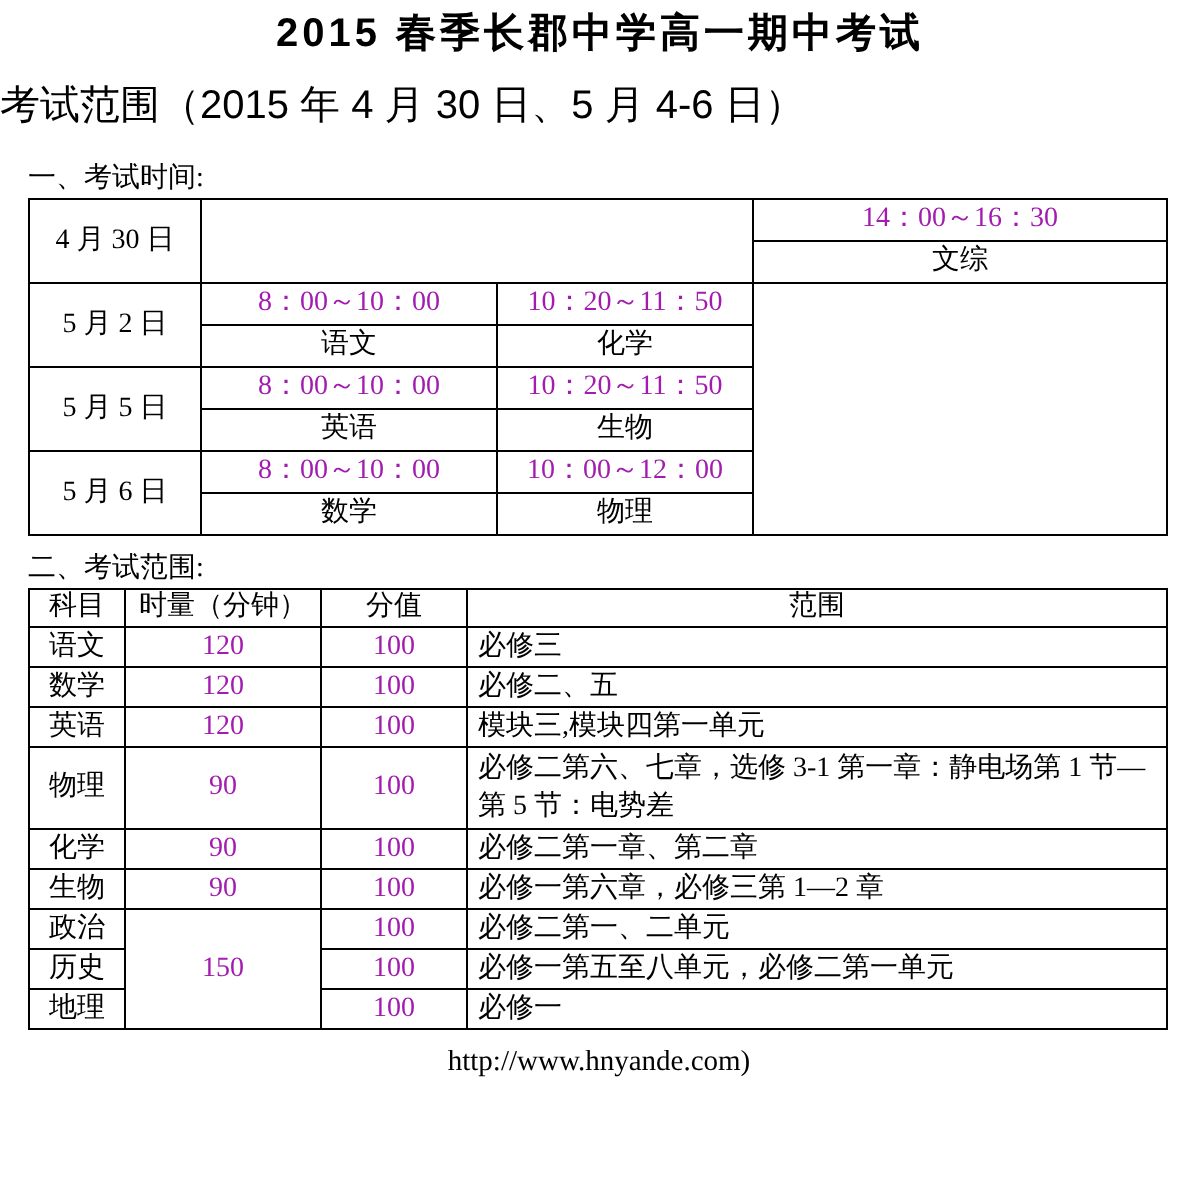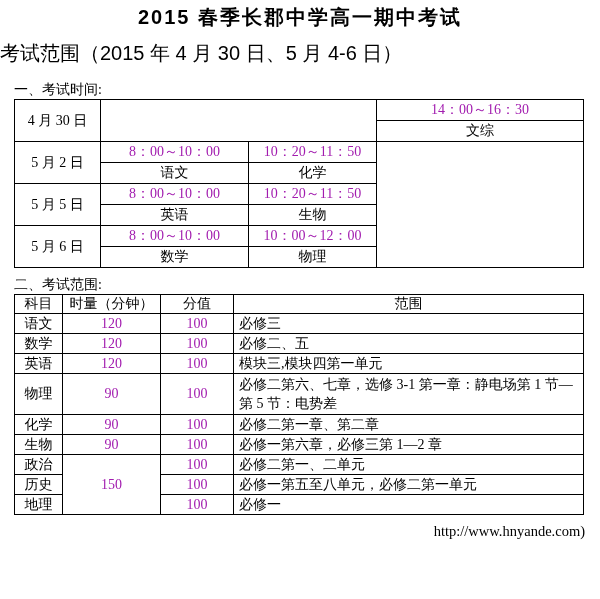--- a/index.html
+++ b/index.html
@@ -37,21 +37,21 @@
   #scope td.range{
     text-align:left;padding:0 3px 0 5px;line-height:19px;
   }
   #scope tr.tall td{height:40px;}
   .num{color:#a21caf;}
   .note{
     width:571px;margin:5px 0 0 14px;font-size:14.5px;line-height:22px;
   }
   .note .l1{text-indent:24px;text-align:justify;text-align-last:justify;}
   .note .l2{text-align:justify;text-align-last:justify;}
-  .note .l3{text-align:right;}
+  .note .l3{text-align:center;}
 </style>
 </head>
 <body>
 
 <div class="title">2015 春季长郡中学高一期中考试</div>
 <div class="subtitle">考试范围（2015 年 4 月 30 日、5 月 4-6 日）</div>
 
 <div class="section-label">一、考试时间:</div>
 
 <table id="schedule" class="outer">

